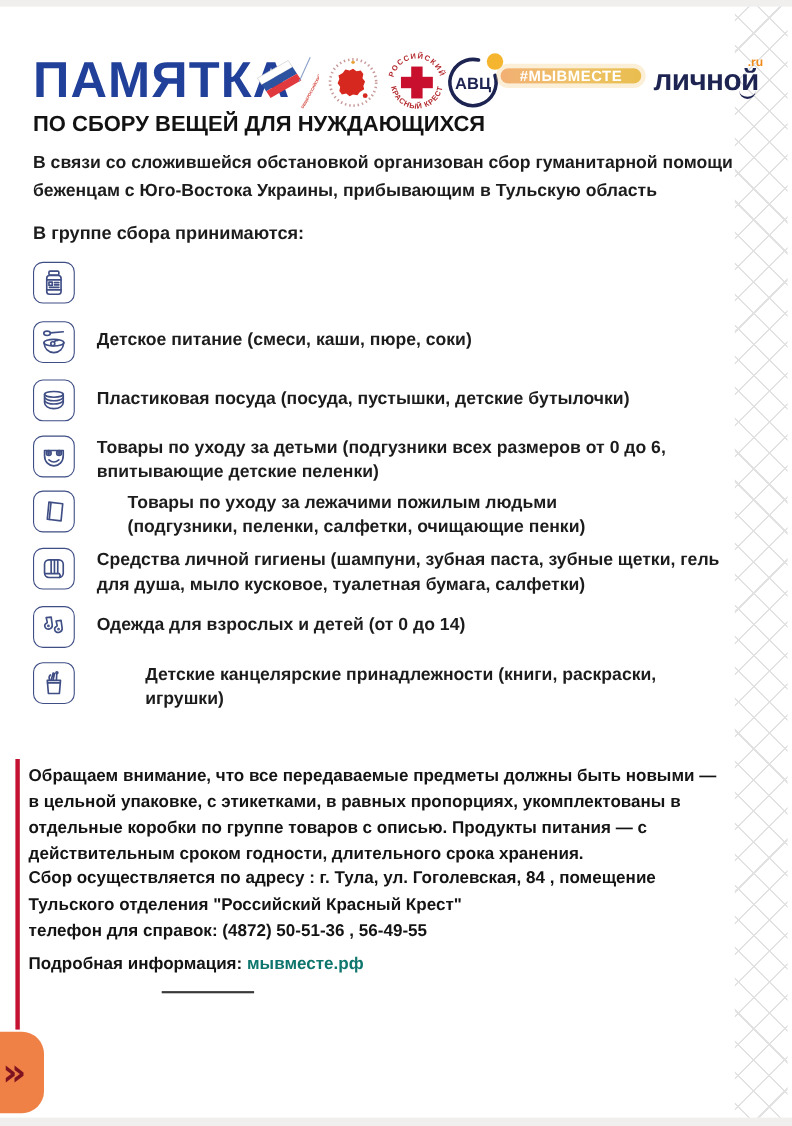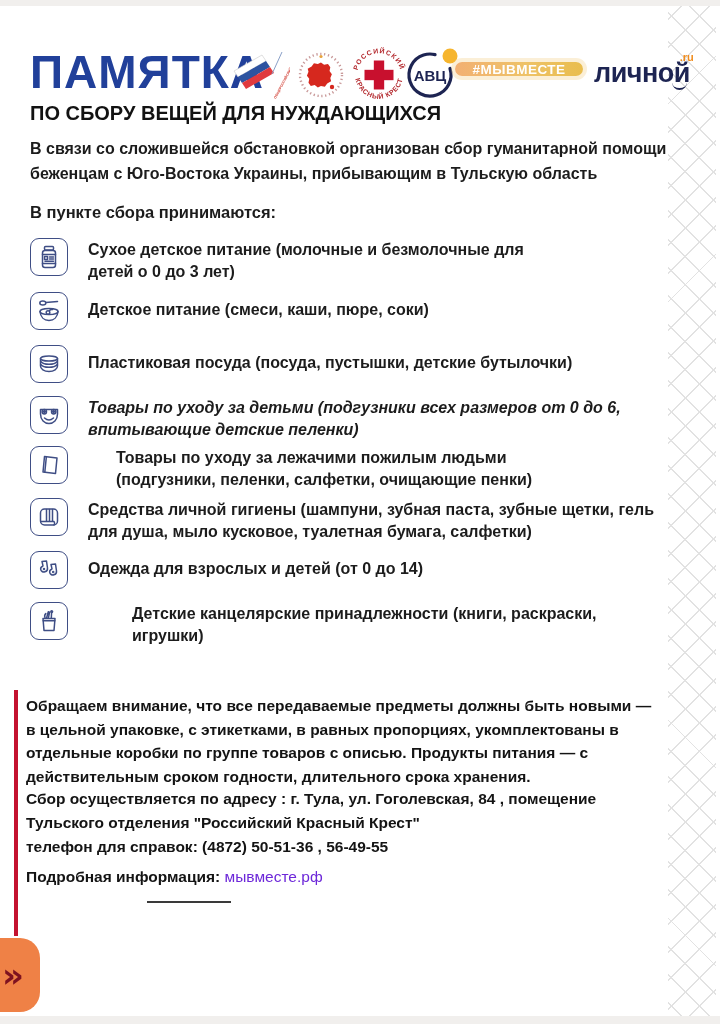--- a/index.html
+++ b/index.html
@@ -37,21 +37,21 @@
   .pt1{padding-top:1px;}
   .pt7{padding-top:7px;}
   svg.licon{stroke:#3f4e85;fill:none;stroke-width:1.5;stroke-linecap:round;stroke-linejoin:round;}
   
   .red-bar{left:14px;top:690px;width:4px;height:246px;background:#c41230;}
   .notice-text{left:26px;width:628px;font-weight:700;font-size:15.5px;line-height:23.5px;color:#141414;}
   .n-attention{top:694px;}
   .n-address{top:787px;}
   .n-phone{top:835px;}
   .n-info{top:865px;}
-  .link{color:#6d28d9;font-weight:400;}
+  .link{color:#0f766e;font-weight:700;}
   .divider{left:147px;top:901px;width:84px;border-top:2px solid #3a3a3a;}
   
   .expand-btn{
     left:-26px;top:938px;width:66px;height:74px;background:#ef8146;border-radius:20px;
     display:flex;align-items:center;justify-content:flex-end;cursor:pointer;border:none;
   }
   .expand-btn .chev{
     font-size:34px;font-weight:700;color:#7e1220;margin-right:10px;line-height:1;
     font-family:"DejaVu Sans",sans-serif;
   }
@@ -122,36 +122,35 @@
 
   <div class="logo dobro">
     <span>личной</span><span class="tld">.ru</span>
     <span class="smile"></span>
   </div>
 
   <div class="abs page-subtitle">ПО СБОРУ ВЕЩЕЙ ДЛЯ НУЖДАЮЩИХСЯ</div>
 
   <div class="abs intro">В связи со сложившейся обстановкой организован сбор гуманитарной помощи беженцам с Юго-Востока Украины, прибывающим в Тульскую область</div>
 
-  <div class="abs list-heading">В пункте сбора принимаются:</div>
+  <div class="abs list-heading">В группе сбора принимаются:</div>
 
   <div class="abs item-row" style="top:238px;">
     <span class="item-icon">
       <svg class="licon" width="26" height="26" viewBox="0 0 26 26">
         <rect x="8.5" y="2.5" width="9" height="3.5" rx="1"></rect>
         <rect x="6.5" y="6.5" width="13" height="17" rx="2.5"></rect>
         <line x1="6.5" y1="10.5" x2="19.5" y2="10.5"></line>
           <line x1="6.5" y1="19.5" x2="19.5" y2="19.5"></line>
         <rect x="8.5" y="12.5" width="3" height="3"></rect>
         <line x1="13.5" y1="13" x2="17.5" y2="13"></line>
           <line x1="13.5" y1="15" x2="17.5" y2="15"></line>
           <line x1="9" y1="17.3" x2="17.5" y2="17.3"></line>
       </svg>
     </span>
-    <div class="item-text pt1" style="max-width:470px;">Сухое детское питание (молочные и безмолочные для детей о 0 до 3 лет)</div>
   </div>
 
   <div class="abs item-row" style="top:292px;">
     <span class="item-icon">
       <svg class="licon" width="26" height="26" viewBox="0 0 26 26">
         <ellipse cx="6.8" cy="5" rx="3" ry="2"></ellipse>
         <line x1="9.8" y1="4.6" x2="21.5" y2="3.6"></line>
         <ellipse cx="13" cy="13.5" rx="9" ry="3"></ellipse>
         <path d="M4 13.5 C4.5 19 8 22.5 13 22.5 C18 22.5 21.5 19 22 13.5"></path>
         <circle cx="12" cy="14.5" r="1.8"></circle>
@@ -179,21 +178,21 @@
         <path d="M4.5 7.5 H21.5 V12 C21.5 18 17.5 21.5 13 21.5 C8.5 21.5 4.5 18 4.5 12 Z"></path>
         <path d="M8.5 16 Q13 20 17.5 16"></path>
         <circle cx="8.3" cy="9.8" r="2.2"></circle>
           <line x1="7" y1="9.8" x2="9.6" y2="9.8"></line>
           <line x1="8.3" y1="8.5" x2="8.3" y2="11.1"></line>
         <circle cx="17.7" cy="9.8" r="2.2"></circle>
           <line x1="16.4" y1="9.8" x2="19" y2="9.8"></line>
           <line x1="17.7" y1="8.5" x2="17.7" y2="11.1"></line>
       </svg>
     </span>
-    <div class="item-text pt1" style="max-width:580px;font-style:italic;">Товары по уходу за детьми (подгузники всех размеров от 0 до 6, впитывающие детские пеленки)</div>
+    <div class="item-text pt1" style="max-width:580px;">Товары по уходу за детьми (подгузники всех размеров от 0 до 6, впитывающие детские пеленки)</div>
   </div>
 
   <div class="abs item-row" style="top:446px;">
     <span class="item-icon">
       <svg class="licon" width="26" height="26" viewBox="0 0 26 26">
         <polygon points="8.5,4.5 21,6 19.5,21.5 7,20"></polygon>
         <line x1="10.3" y1="5.4" x2="8.8" y2="20.2"></line>
       </svg>
     </span>
     <div class="item-text pt1" style="max-width:460px;margin-left:48px;">Товары по уходу за лежачими пожилым людьми (подгузники, пеленки, салфетки, очищающие пенки)</div>

